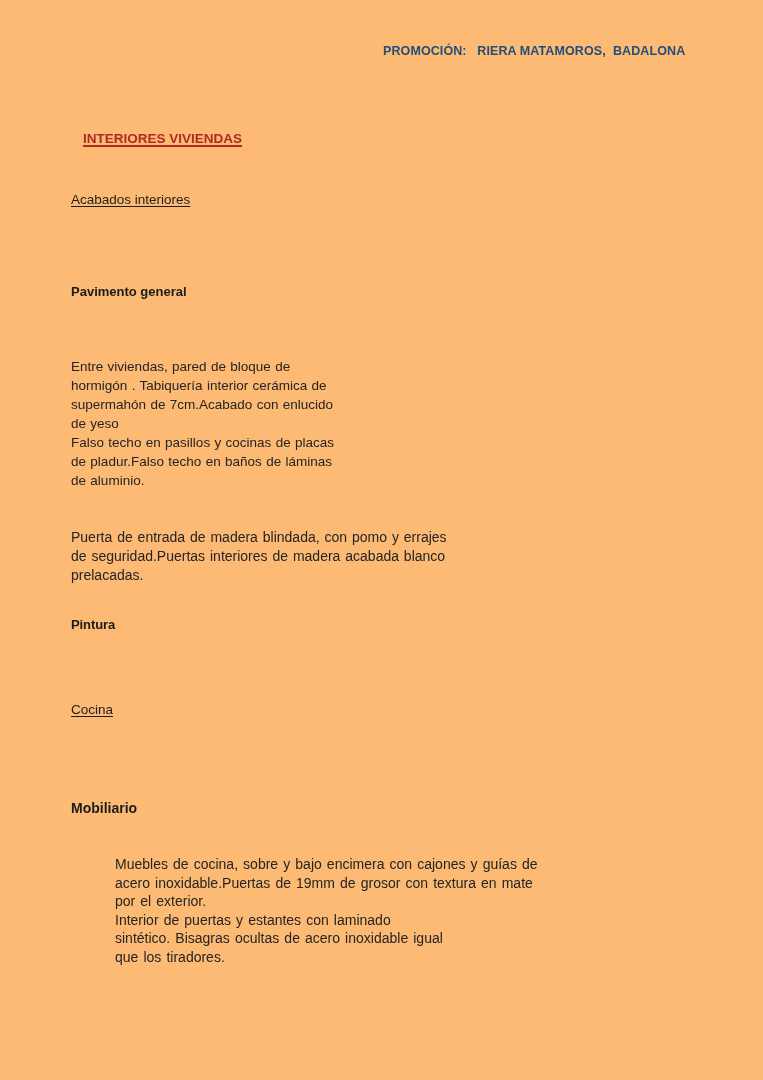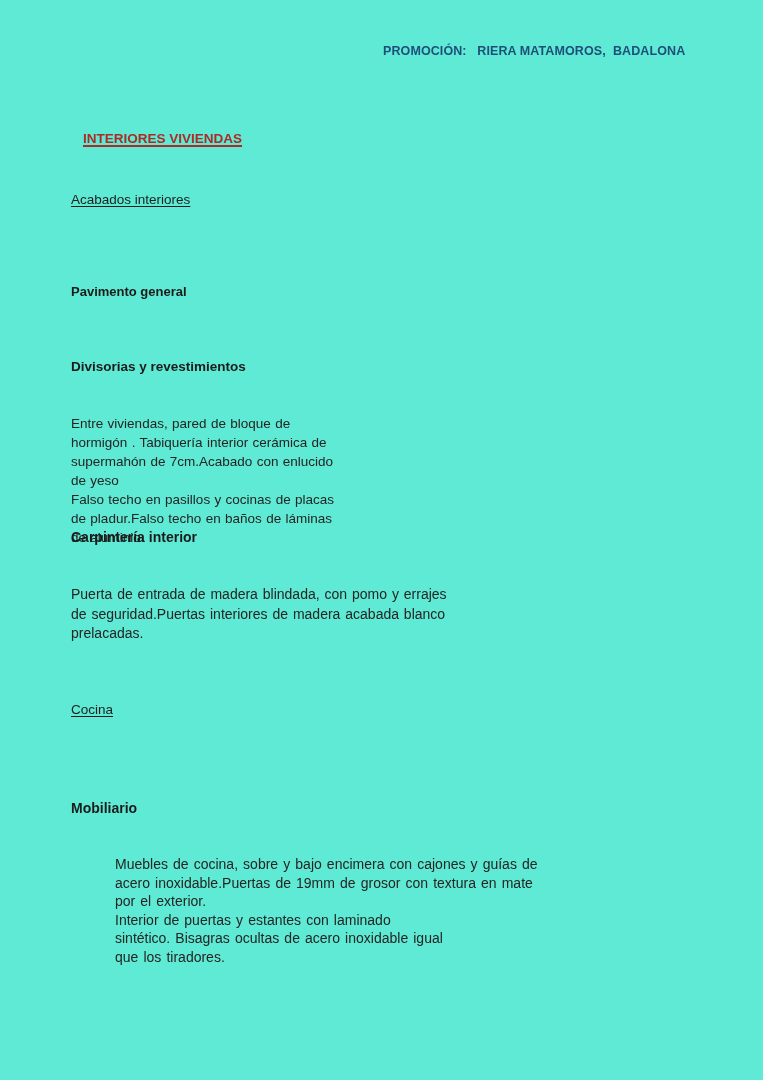--- a/index.html
+++ b/index.html
@@ -6,21 +6,21 @@
   html, body { background: #ffffff; }
   body {
     width: 763px; height: 1080px;
     font-family: "Liberation Sans", "DejaVu Sans", sans-serif;
     color: #212121;
     overflow: hidden;
   }
   .page {
     position: relative;
     width: 763px; height: 1080px;
-    background: #5eead4;
+    background: #fdba74;
   }
   .abs { position: absolute; white-space: pre-wrap; }
 
   .doc-header {
     left: 383px; top: 44px;
     font-size: 12.5px; font-weight: 700;
     letter-spacing: 0.1px;
     color: #1F4E79;
   }
   .doc-title {
@@ -72,38 +72,37 @@
 
   <div class="abs doc-title">INTERIORES VIVIENDAS</div>
 
   <div class="abs subsection sub-acabados">Acabados interiores</div>
 
   <div class="abs block b-pavimento">
     <div class="h">Pavimento general</div>
   </div>
 
   <div class="abs block b-divisorias">
-    <div class="h">Divisorias y revestimientos</div>
     <div class="t">Entre viviendas, pared de bloque de
 hormigón . Tabiquería interior cerámica de
 supermahón de 7cm.Acabado con enlucido
 de yeso
 Falso techo en pasillos y cocinas de placas
 de pladur.Falso techo en baños de láminas
 de aluminio.</div>
   </div>
 
   <div class="abs block b-carpinteria">
-    <div class="h">Carpintería interior</div>
     <div class="t">Puerta de entrada de madera blindada, con pomo y errajes
 de seguridad.Puertas interiores de madera acabada blanco
 prelacadas.</div>
   </div>
 
   <div class="abs block b-pintura">
+    <div class="h">Pintura</div>
   </div>
 
   <div class="abs subsection sub-cocina">Cocina</div>
 
   <div class="abs block b-mobiliario">
     <div class="h">Mobiliario</div>
     <div class="t">Muebles de cocina, sobre y bajo encimera con cajones y guías de
 acero inoxidable.Puertas de 19mm de grosor con textura en mate
 por el exterior.
 Interior de puertas y estantes con laminado

